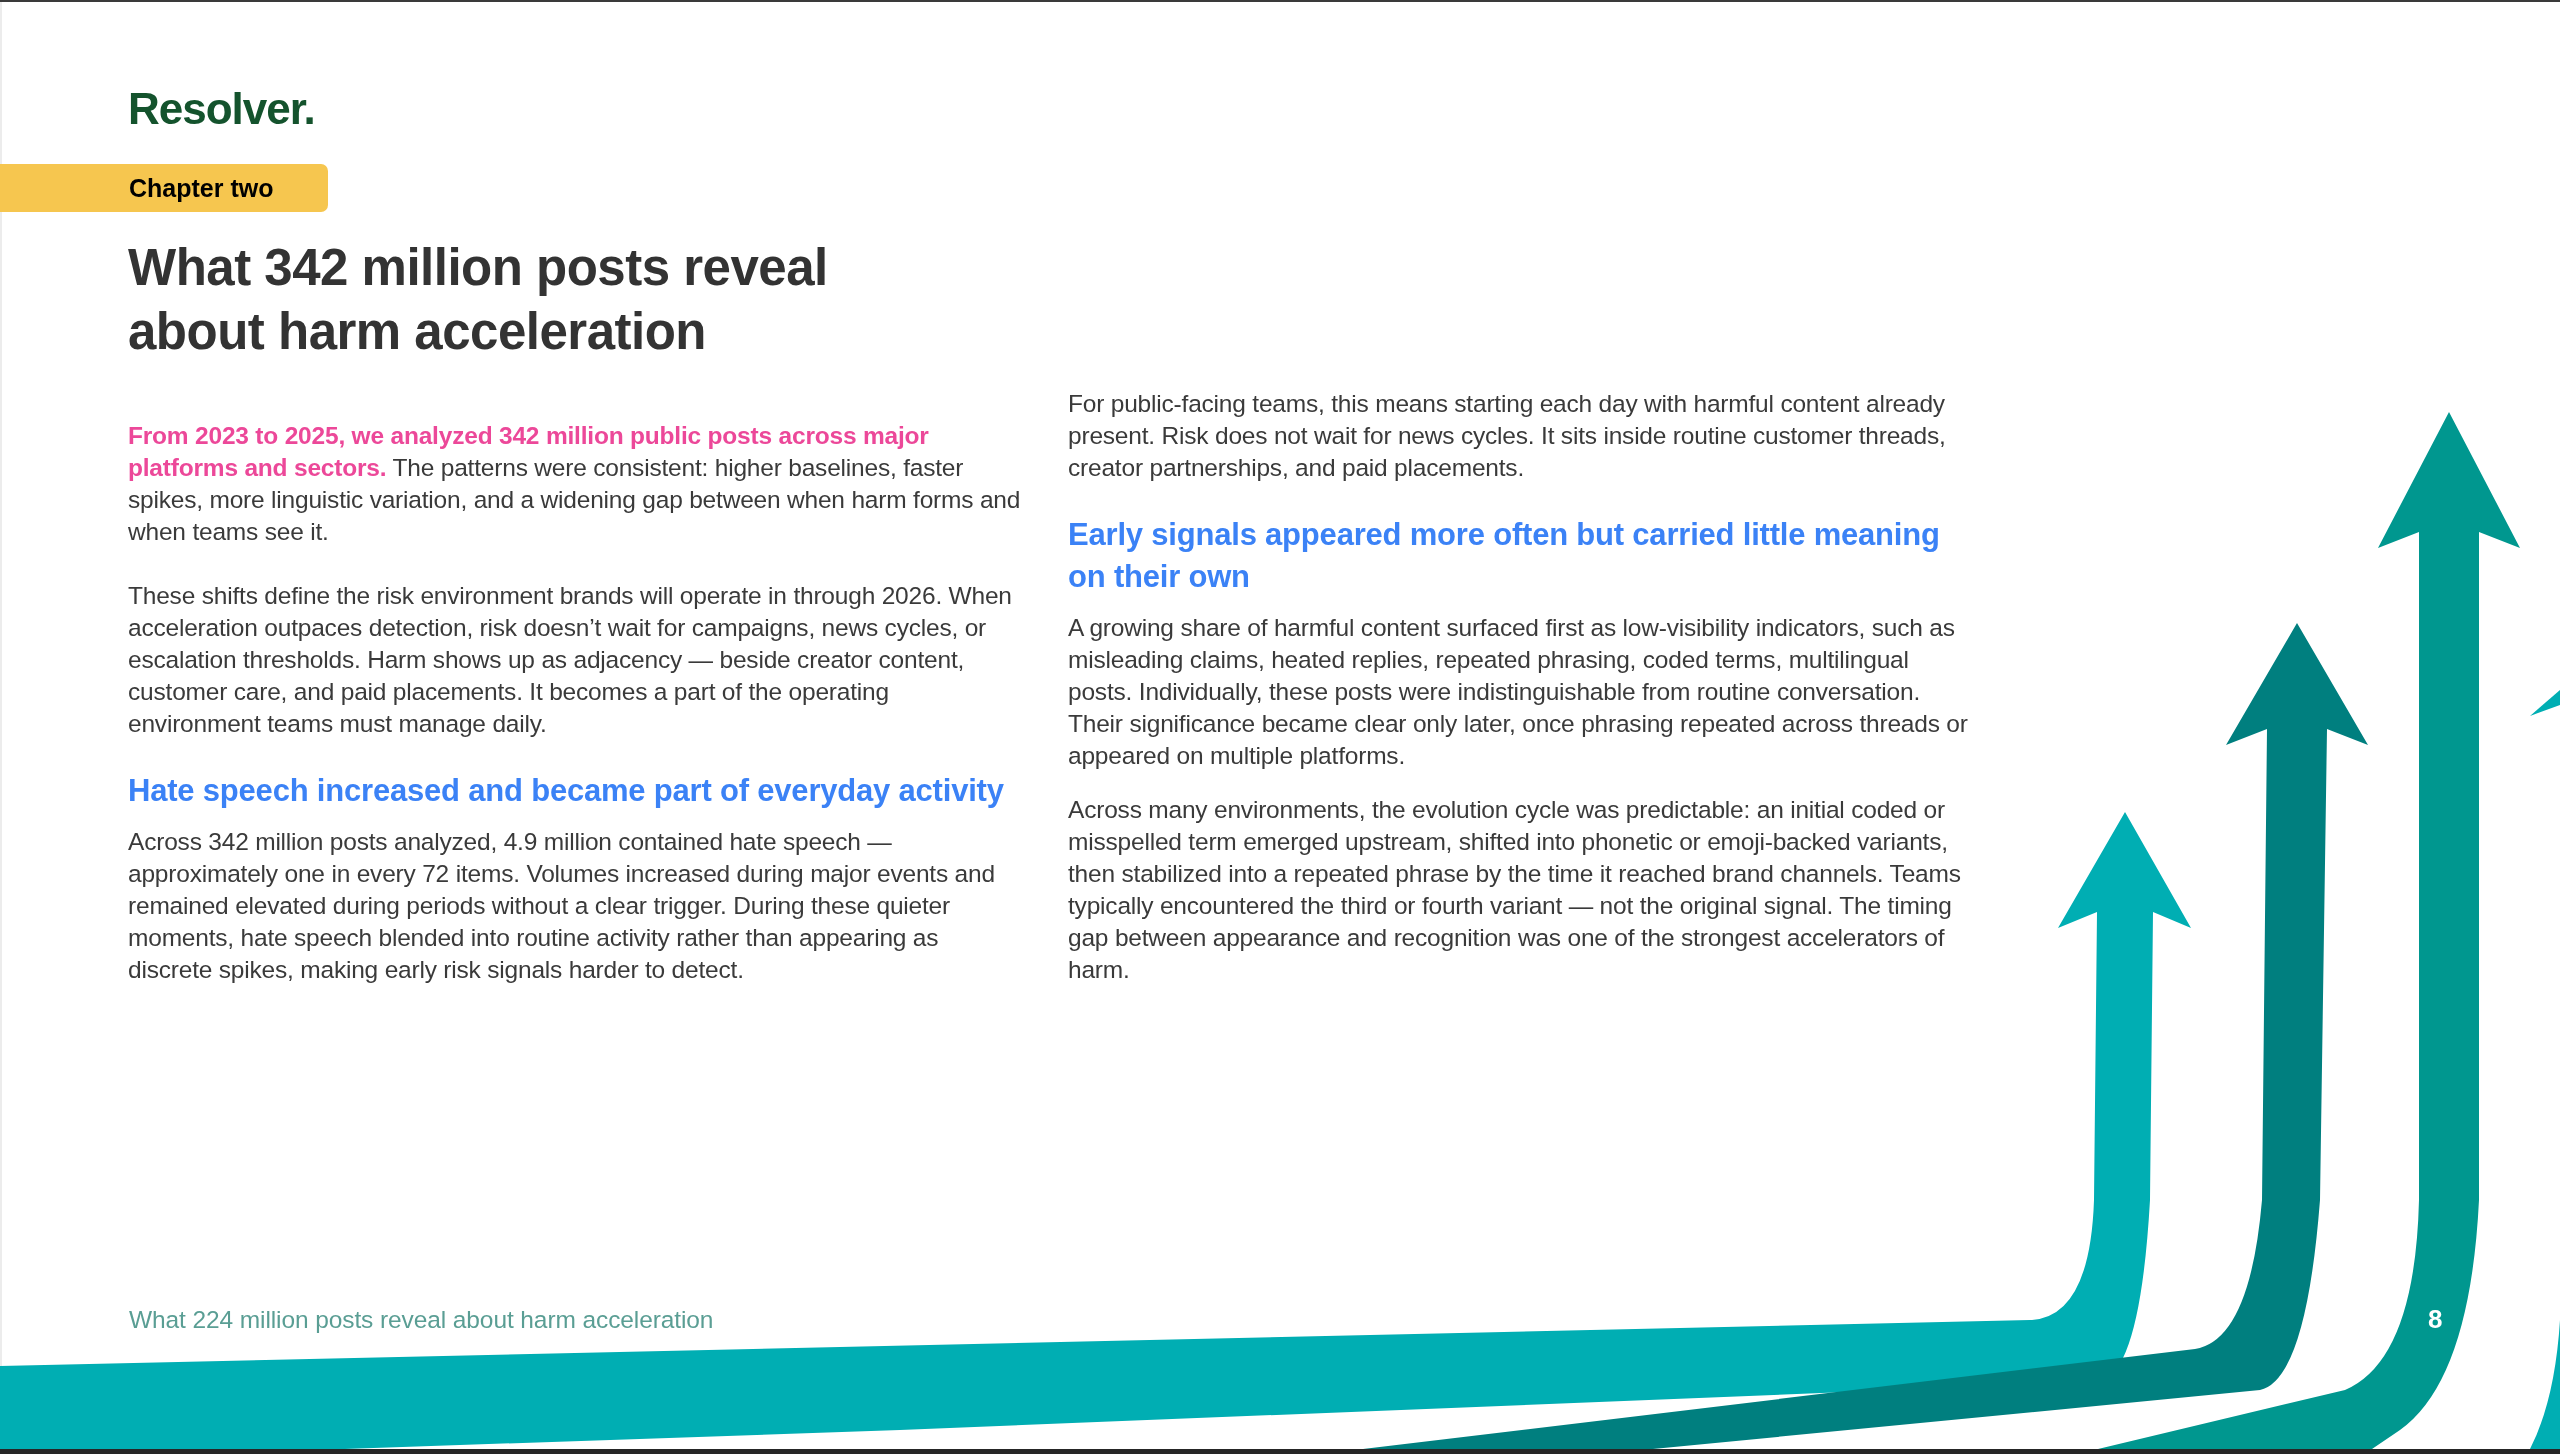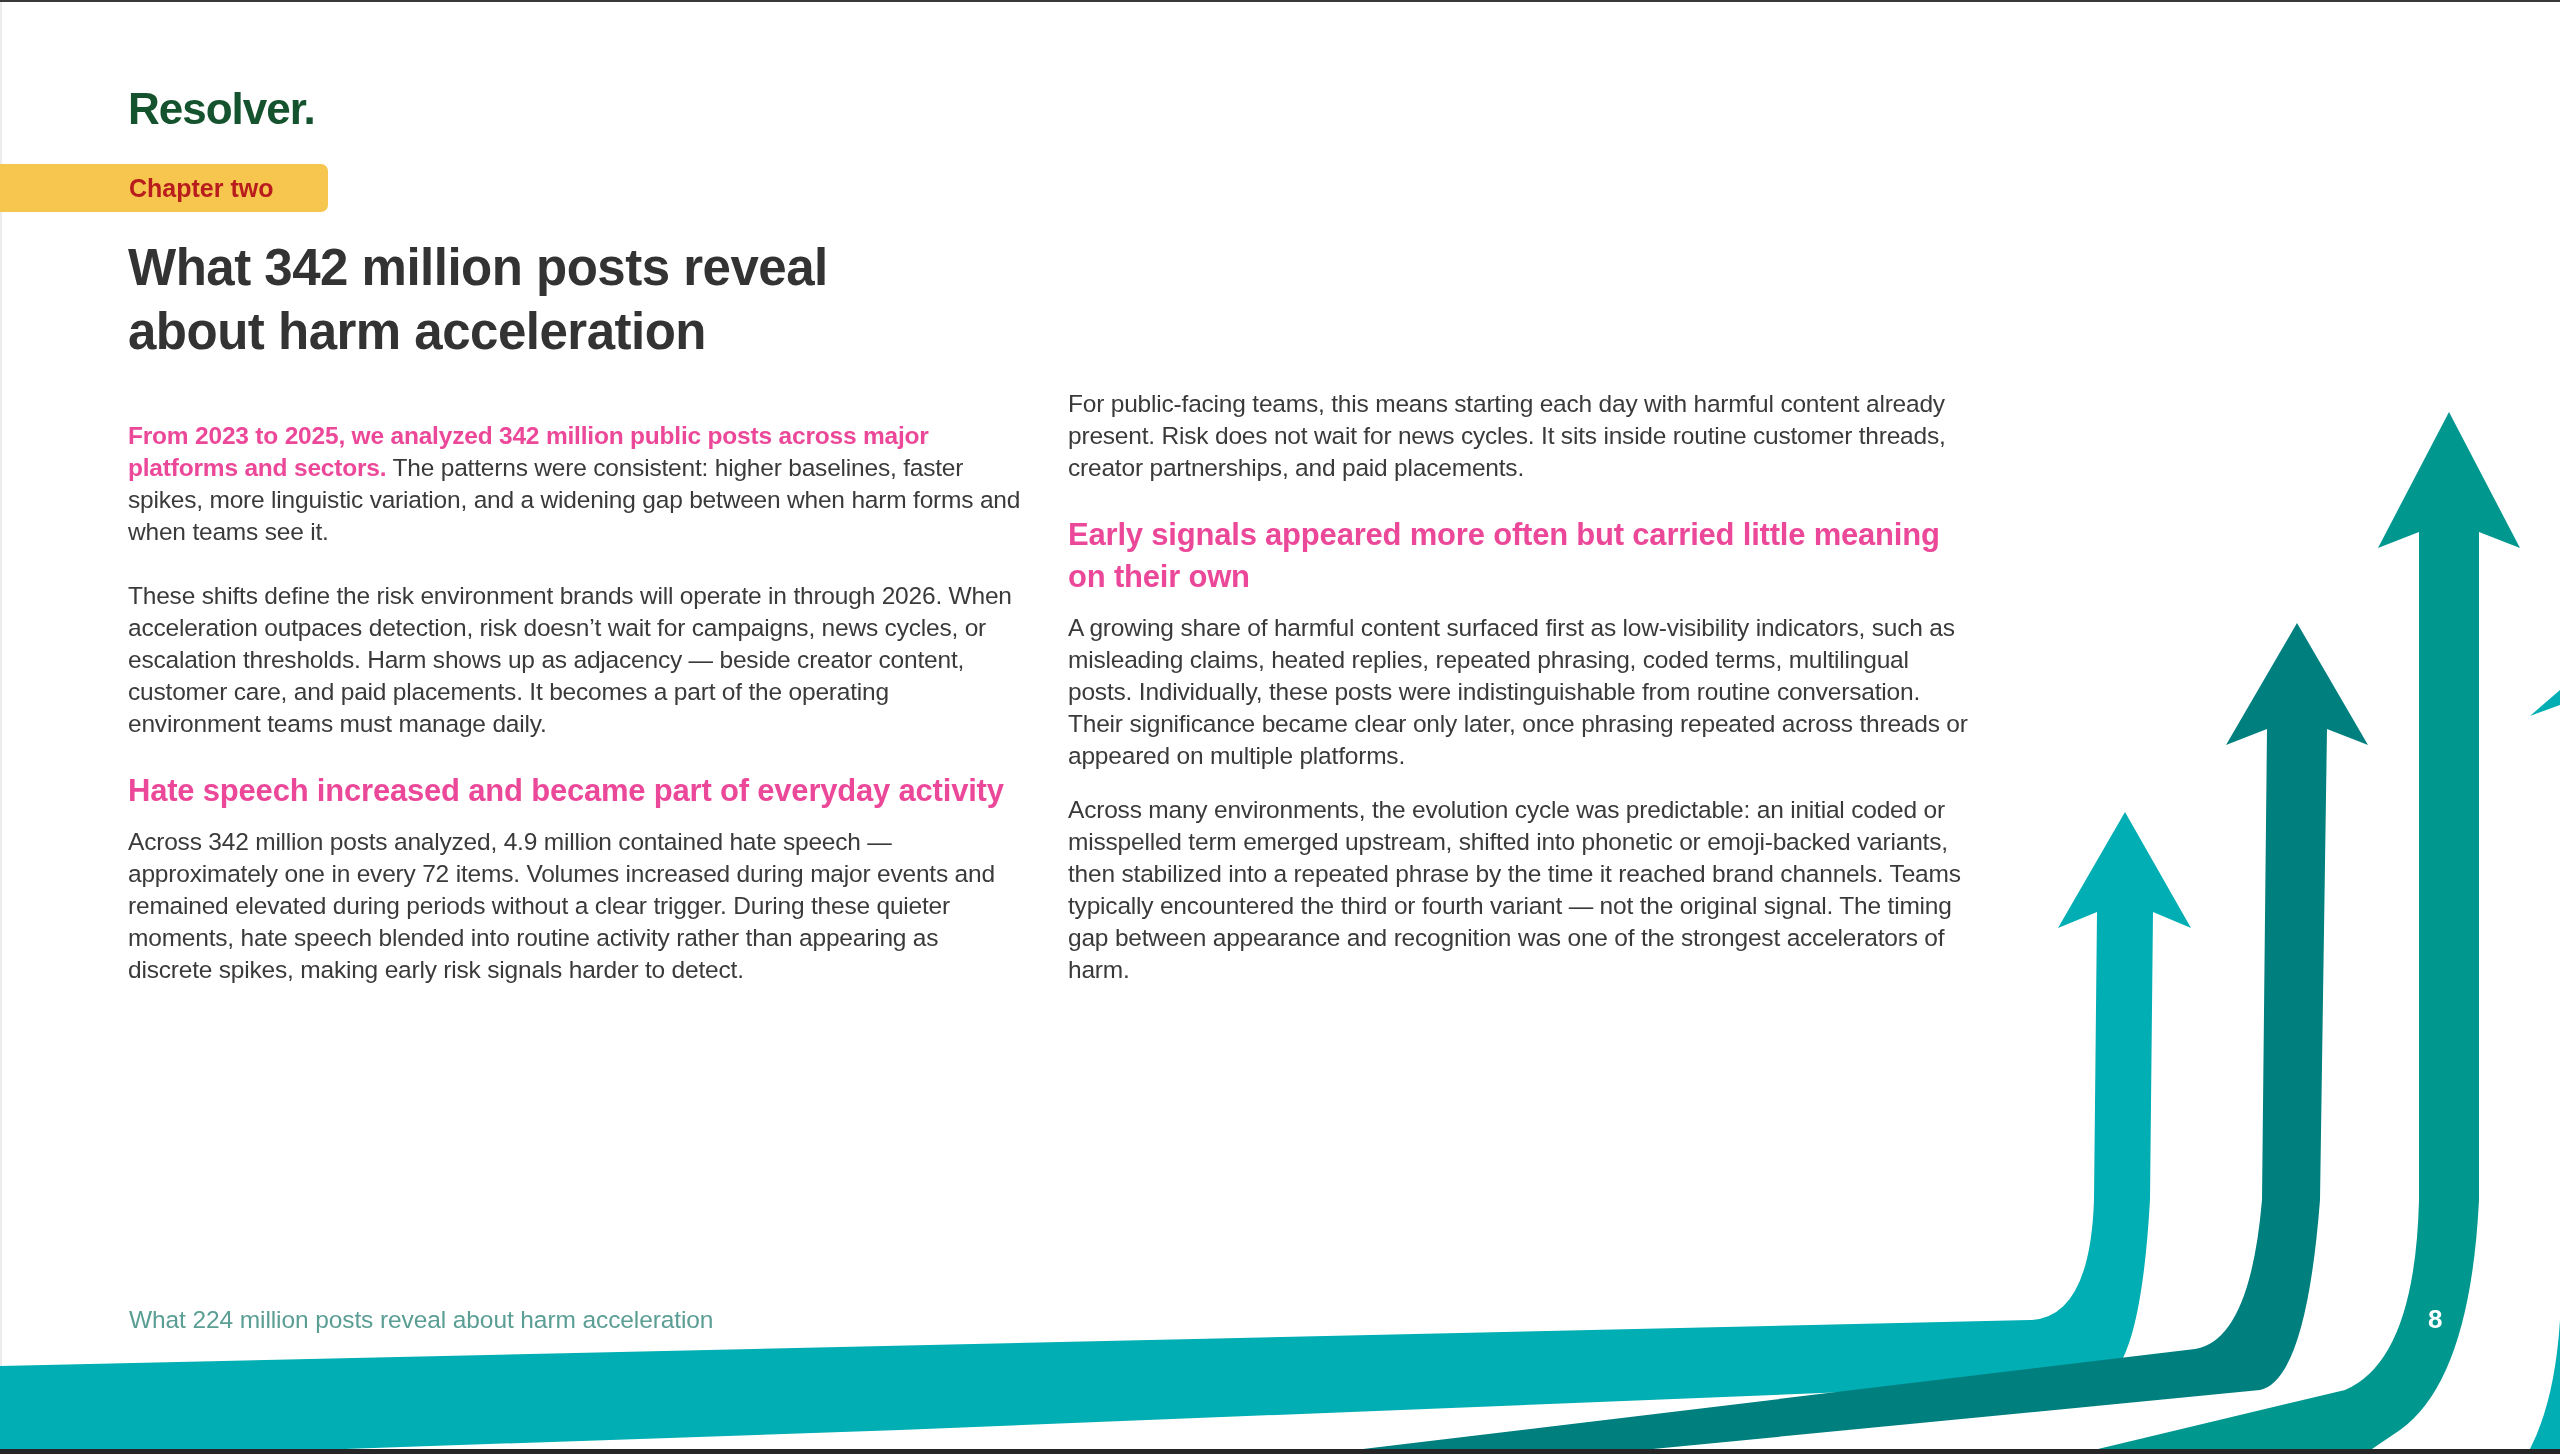--- a/index.html
+++ b/index.html
@@ -17,38 +17,38 @@
     .logo {
       position: absolute; left: 128px; top: 84px; z-index: 3;
       font-size: 44px; font-weight: 700; letter-spacing: -1px; color: #14532d;
       font-family: "Liberation Sans", sans-serif;
     }
     .chapter-pill {
       position: absolute; left: 0; top: 164px; width: 328px; height: 48px; z-index: 3;
       background: #f6c64f; border-radius: 0 7px 7px 0;
     }
     .chapter-pill span {
-      position: absolute; left: 129px; top: 10px; font-size: 25px; font-weight: 700; color: #b91c1c;
+      position: absolute; left: 129px; top: 10px; font-size: 25px; font-weight: 700; color: #000000;
     }
 
     .title {
       position: absolute; left: 128px; top: 236px; width: 900px; z-index: 3;
       margin: 0; font-size: 51px; line-height: 64px; font-weight: 700; color: #333333; letter-spacing: -0.5px;
     }
 
     .col { position: absolute; z-index: 3; }
     .col-left { left: 128px; top: 388px; width: 900px; }
     .col-right { left: 1068px; top: 388px; width: 900px; }
 
     .p {
       margin: 0; font-size: 24.5px; line-height: 32px; color: #3a3a3a; letter-spacing: -0.2px;
     }
     .p strong { font-weight: 700; color: #ec4899; }
     .h2 {
-      margin: 0; font-size: 31px; line-height: 42px; font-weight: 700; color: #ec4899; letter-spacing: -0.2px;
+      margin: 0; font-size: 31px; line-height: 42px; font-weight: 700; color: #3b82f6; letter-spacing: -0.2px;
     }
 
     .footer-title {
       position: absolute; left: 129px; top: 1306px; z-index: 3;
       font-size: 24.5px; color: #5a9e94; letter-spacing: -0.1px;
     }
     .page-number {
       position: absolute; left: 2428px; top: 1304px; z-index: 3;
       font-size: 26px; font-weight: 700; color: #ffffff;
     }

